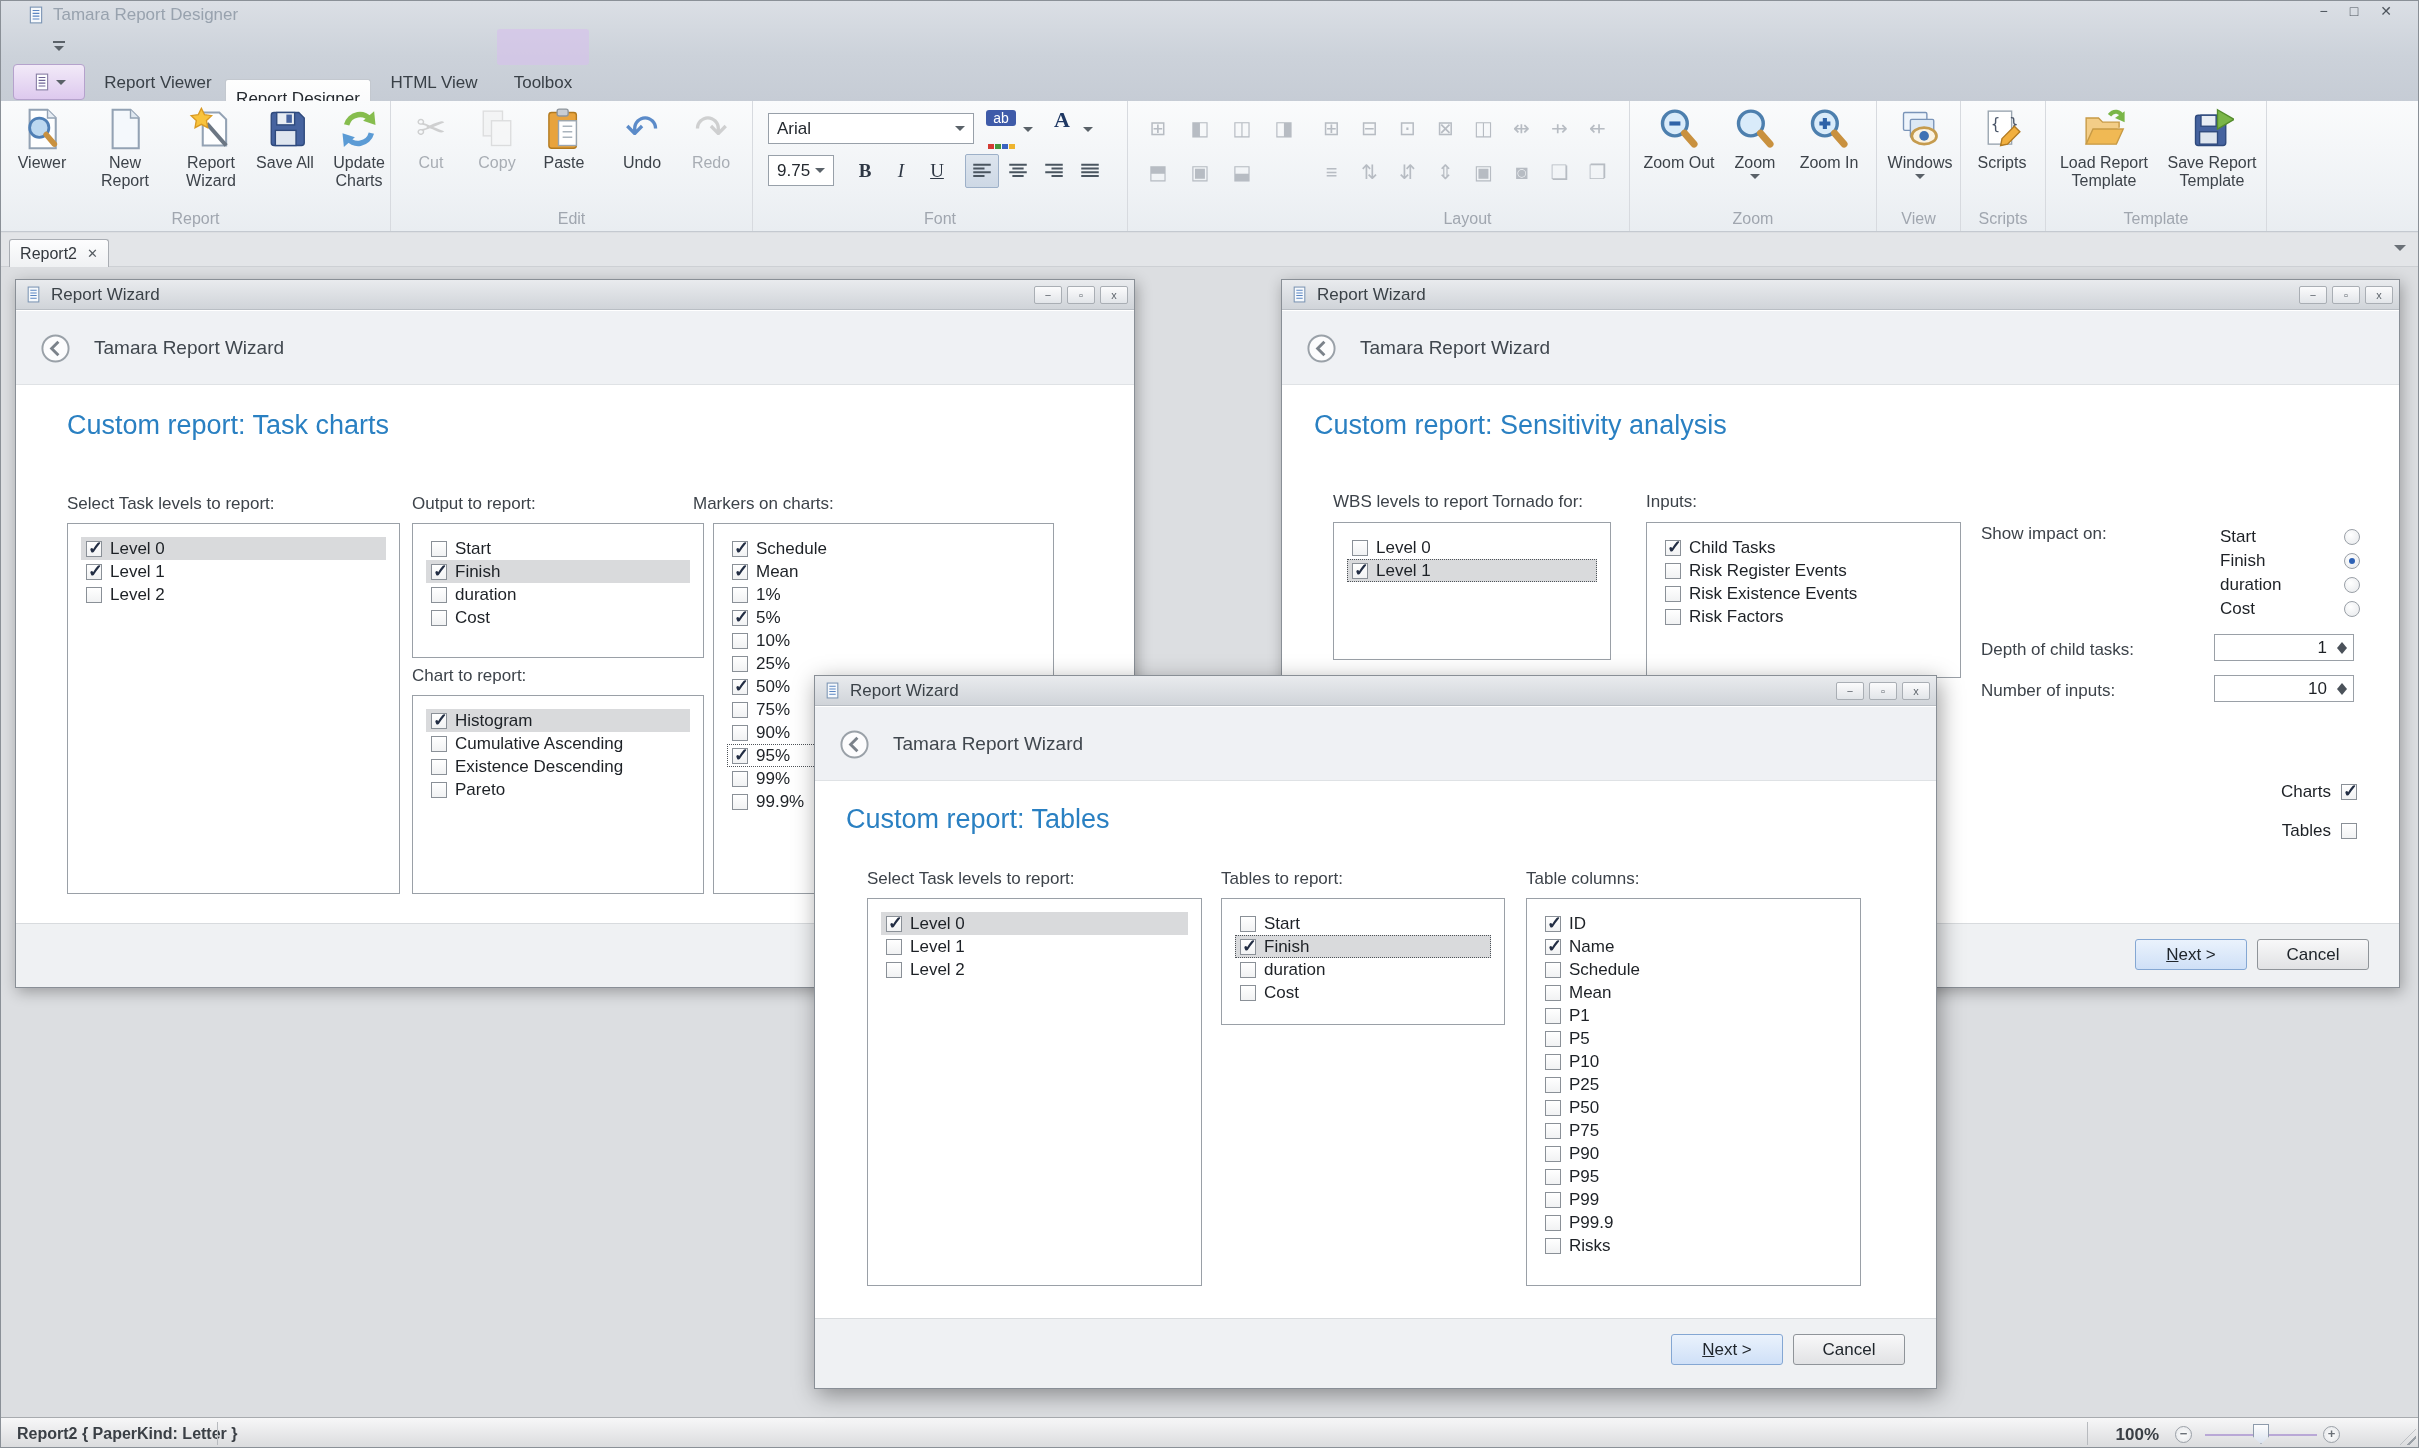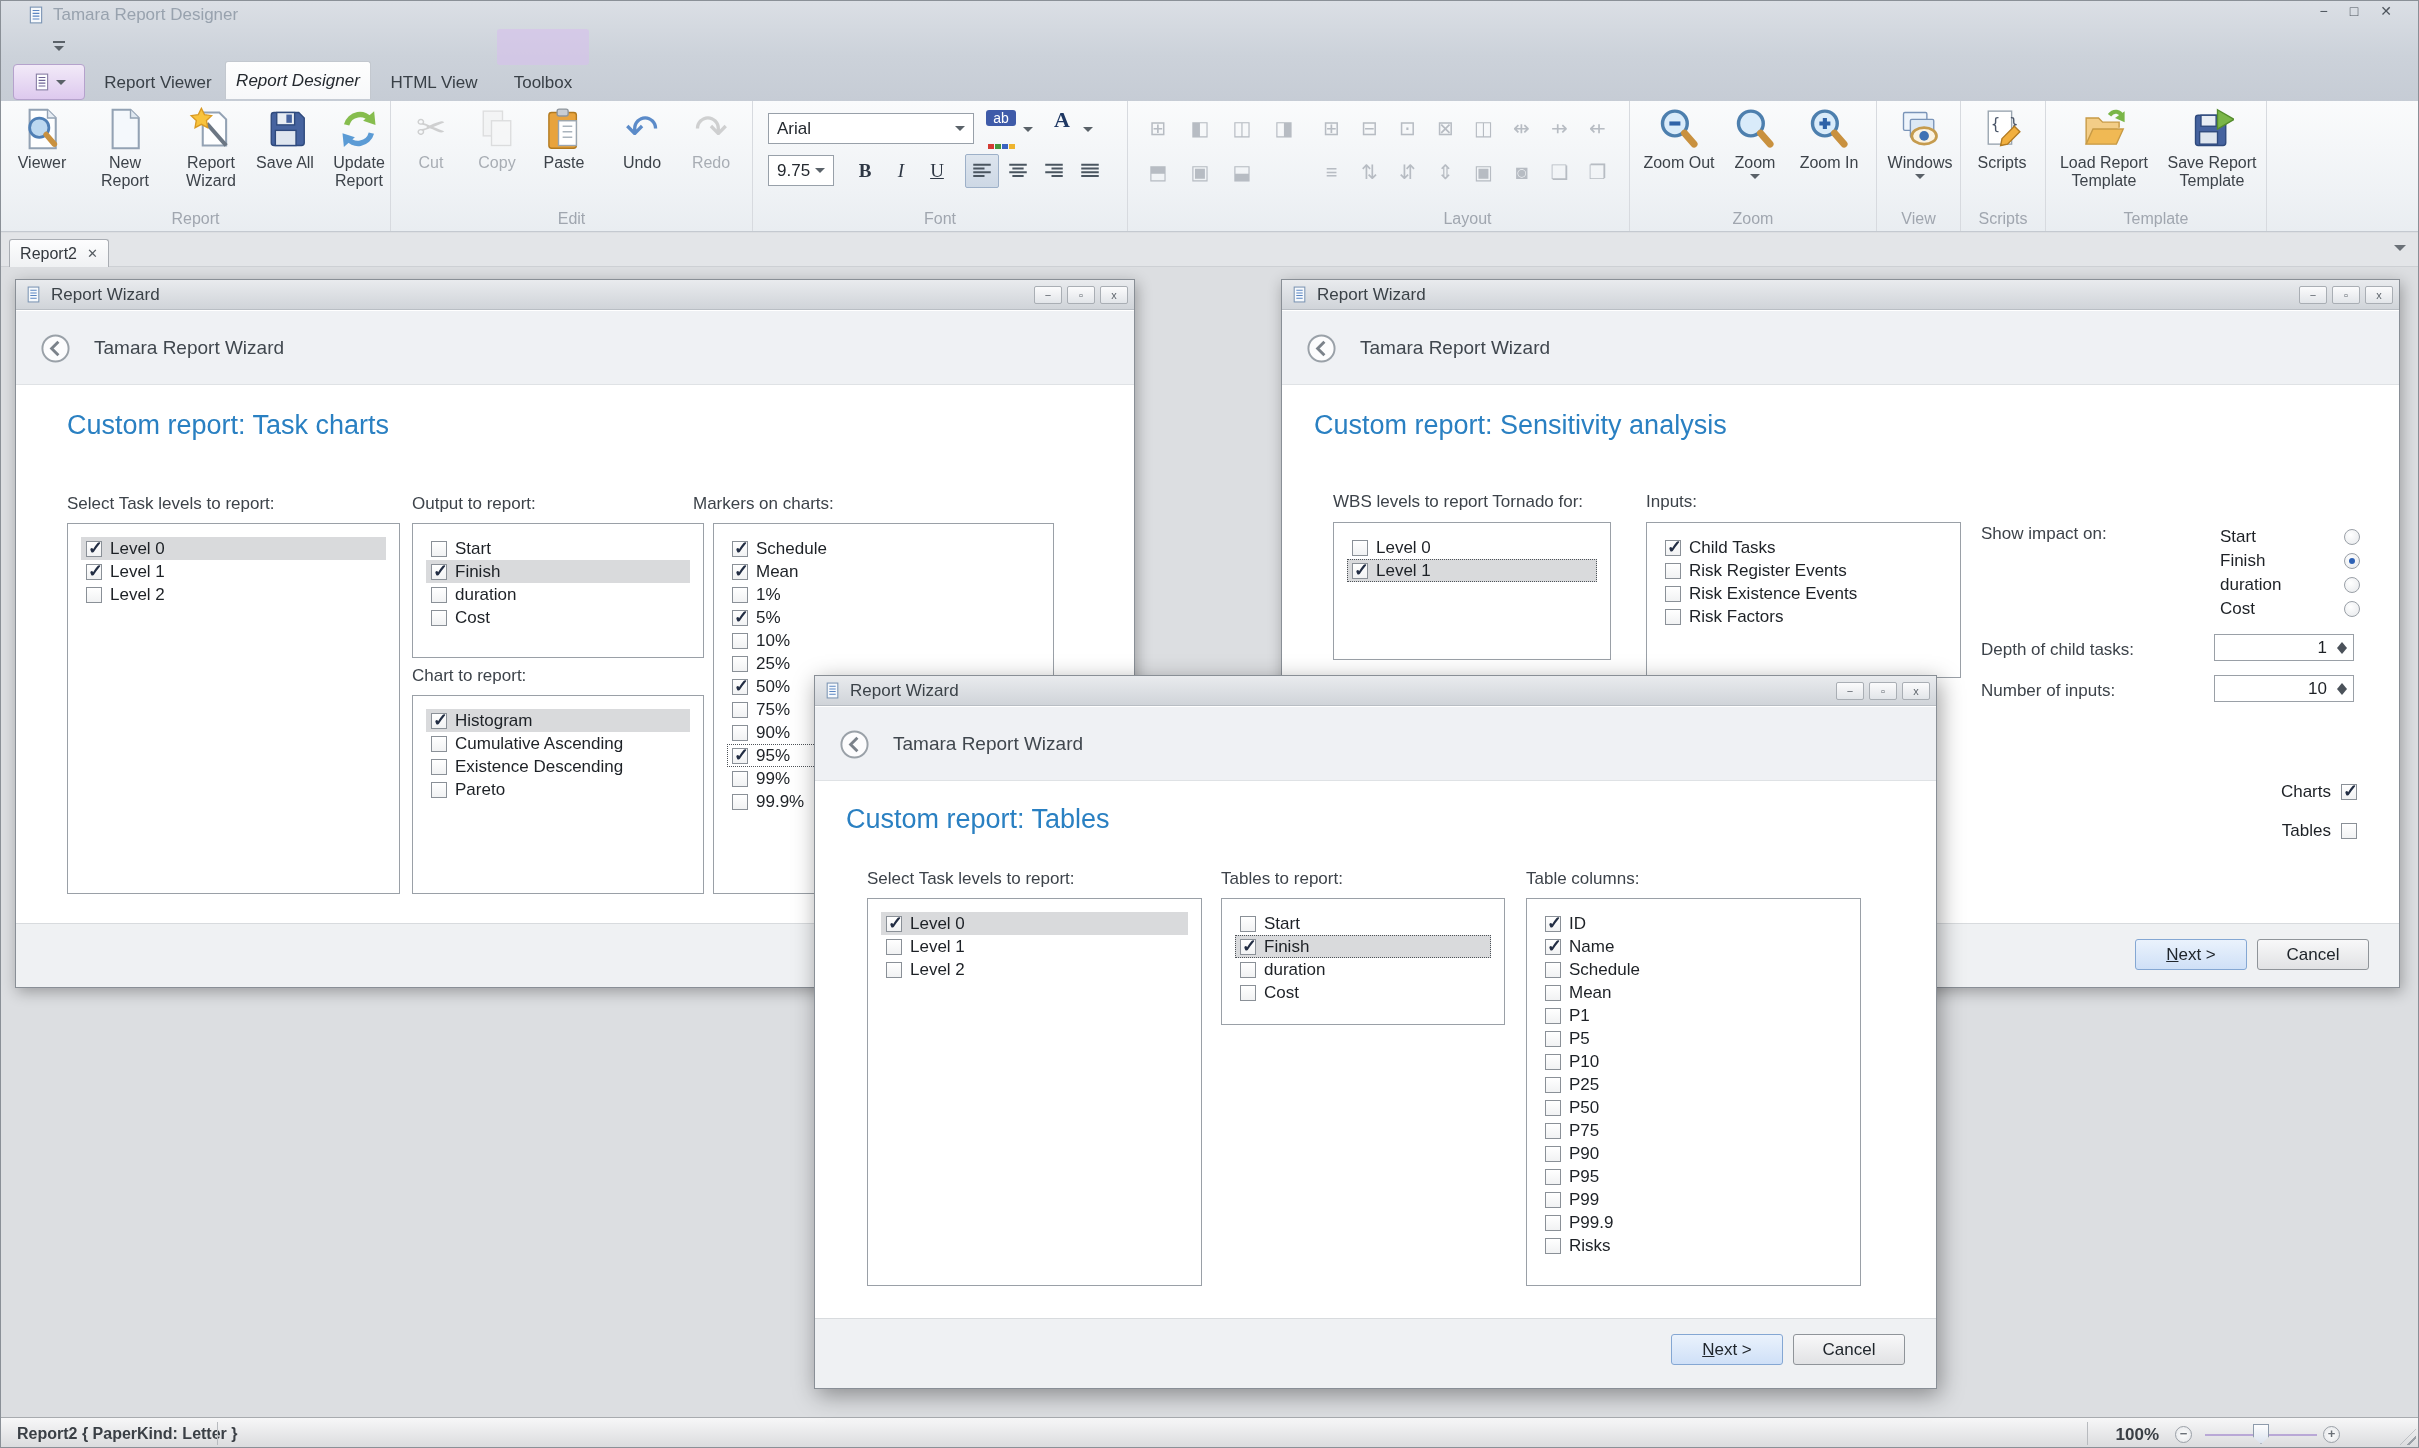--- a/index.html
+++ b/index.html
@@ -20,21 +20,21 @@
   .qa-caret::after { content:""; position:absolute; left:1px; top:3px; border:5px solid transparent; border-top-color:#5a6168; }
   .toolbox-glow { position:absolute; left:496px; top:28px; width:92px; height:36px;
     background:rgba(214,194,235,.65); border-radius:3px; }
   .app-menu-btn { position:absolute; left:12px; top:63px; width:72px; height:36px;
     background:linear-gradient(#f2eaf8,#ddc9ee); border:1px solid #b5a2cc; border-radius:4px;
     display:flex; align-items:center; justify-content:center; gap:5px; }
   .app-menu-btn .caret { border:5px solid transparent; border-top-color:#5a6168; margin-top:5px; }
   .rtab { position:absolute; top:64px; height:36px; display:flex; align-items:center; justify-content:center;
     font-size:17px; color:#394047; }
   .rtab.active { background:linear-gradient(#fefefe,#f7f8fa); border:1px solid #c3c8cf; border-bottom:none;
-    border-radius:3px 3px 0 0; color:#24292f; height:38px; top:60px;font-style:italic; }
+    border-radius:3px 3px 0 0; color:#24292f; height:38px; top:78px; }
   
   .ribbon { position:absolute; left:0; top:100px; width:2419px; height:131px;
     background:linear-gradient(#fafbfc, #eff2f5 70%, #e9edf1); border-bottom:1px solid #c4c9d0; }
   .rgroup { position:absolute; top:0; height:130px; border-right:1px solid #d7dadf; }
   .rgroup .caption { position:absolute; left:0; right:0; bottom:3px; text-align:center;
     font-size:16px; color:#a0a6af; }
   .bigbtn { position:absolute; top:4px; height:100px; display:flex; flex-direction:column; align-items:center;
     border-radius:3px; cursor:default; }
   .bigbtn .bicon { width:44px; height:44px; margin-top:2px; }
   .bigbtn .bicon svg { width:44px; height:44px; }
@@ -227,21 +227,21 @@
           </svg></span>
       <span class="blabel">Save All</span>
     </div>
     <div class="bigbtn" style="left:318px;width:80px">
       <span class="bicon"><svg viewBox="0 0 32 32">
             <path d="M7 13a10 10 0 0118-3" stroke="#86bd4e" stroke-width="4" fill="none"></path>
             <polygon points="27,3 28,13 19,10" fill="#86bd4e"></polygon>
             <path d="M25 19a10 10 0 01-18 3" stroke="#5b9bd5" stroke-width="4" fill="none"></path>
             <polygon points="5,29 4,19 13,22" fill="#5b9bd5"></polygon>
           </svg></span>
-      <span class="blabel">Update Report</span>
+      <span class="blabel">Update Charts</span>
     </div>
 
     <div class="bigbtn disabled" style="left:404px;width:52px">
       <span class="bicon" style="font-size:36px;color:#9aa0a7;text-align:center">✂</span>
       <span class="blabel">Cut</span>
     </div>
     <div class="bigbtn disabled" style="left:466px;width:60px">
       <span class="bicon"><svg viewBox="0 0 32 32">
             <rect x="6" y="3" width="14" height="18" fill="#eceef0" stroke="#b9bdc2"></rect>
             <rect x="12" y="10" width="14" height="18" fill="#f4f5f6" stroke="#b9bdc2"></rect>

